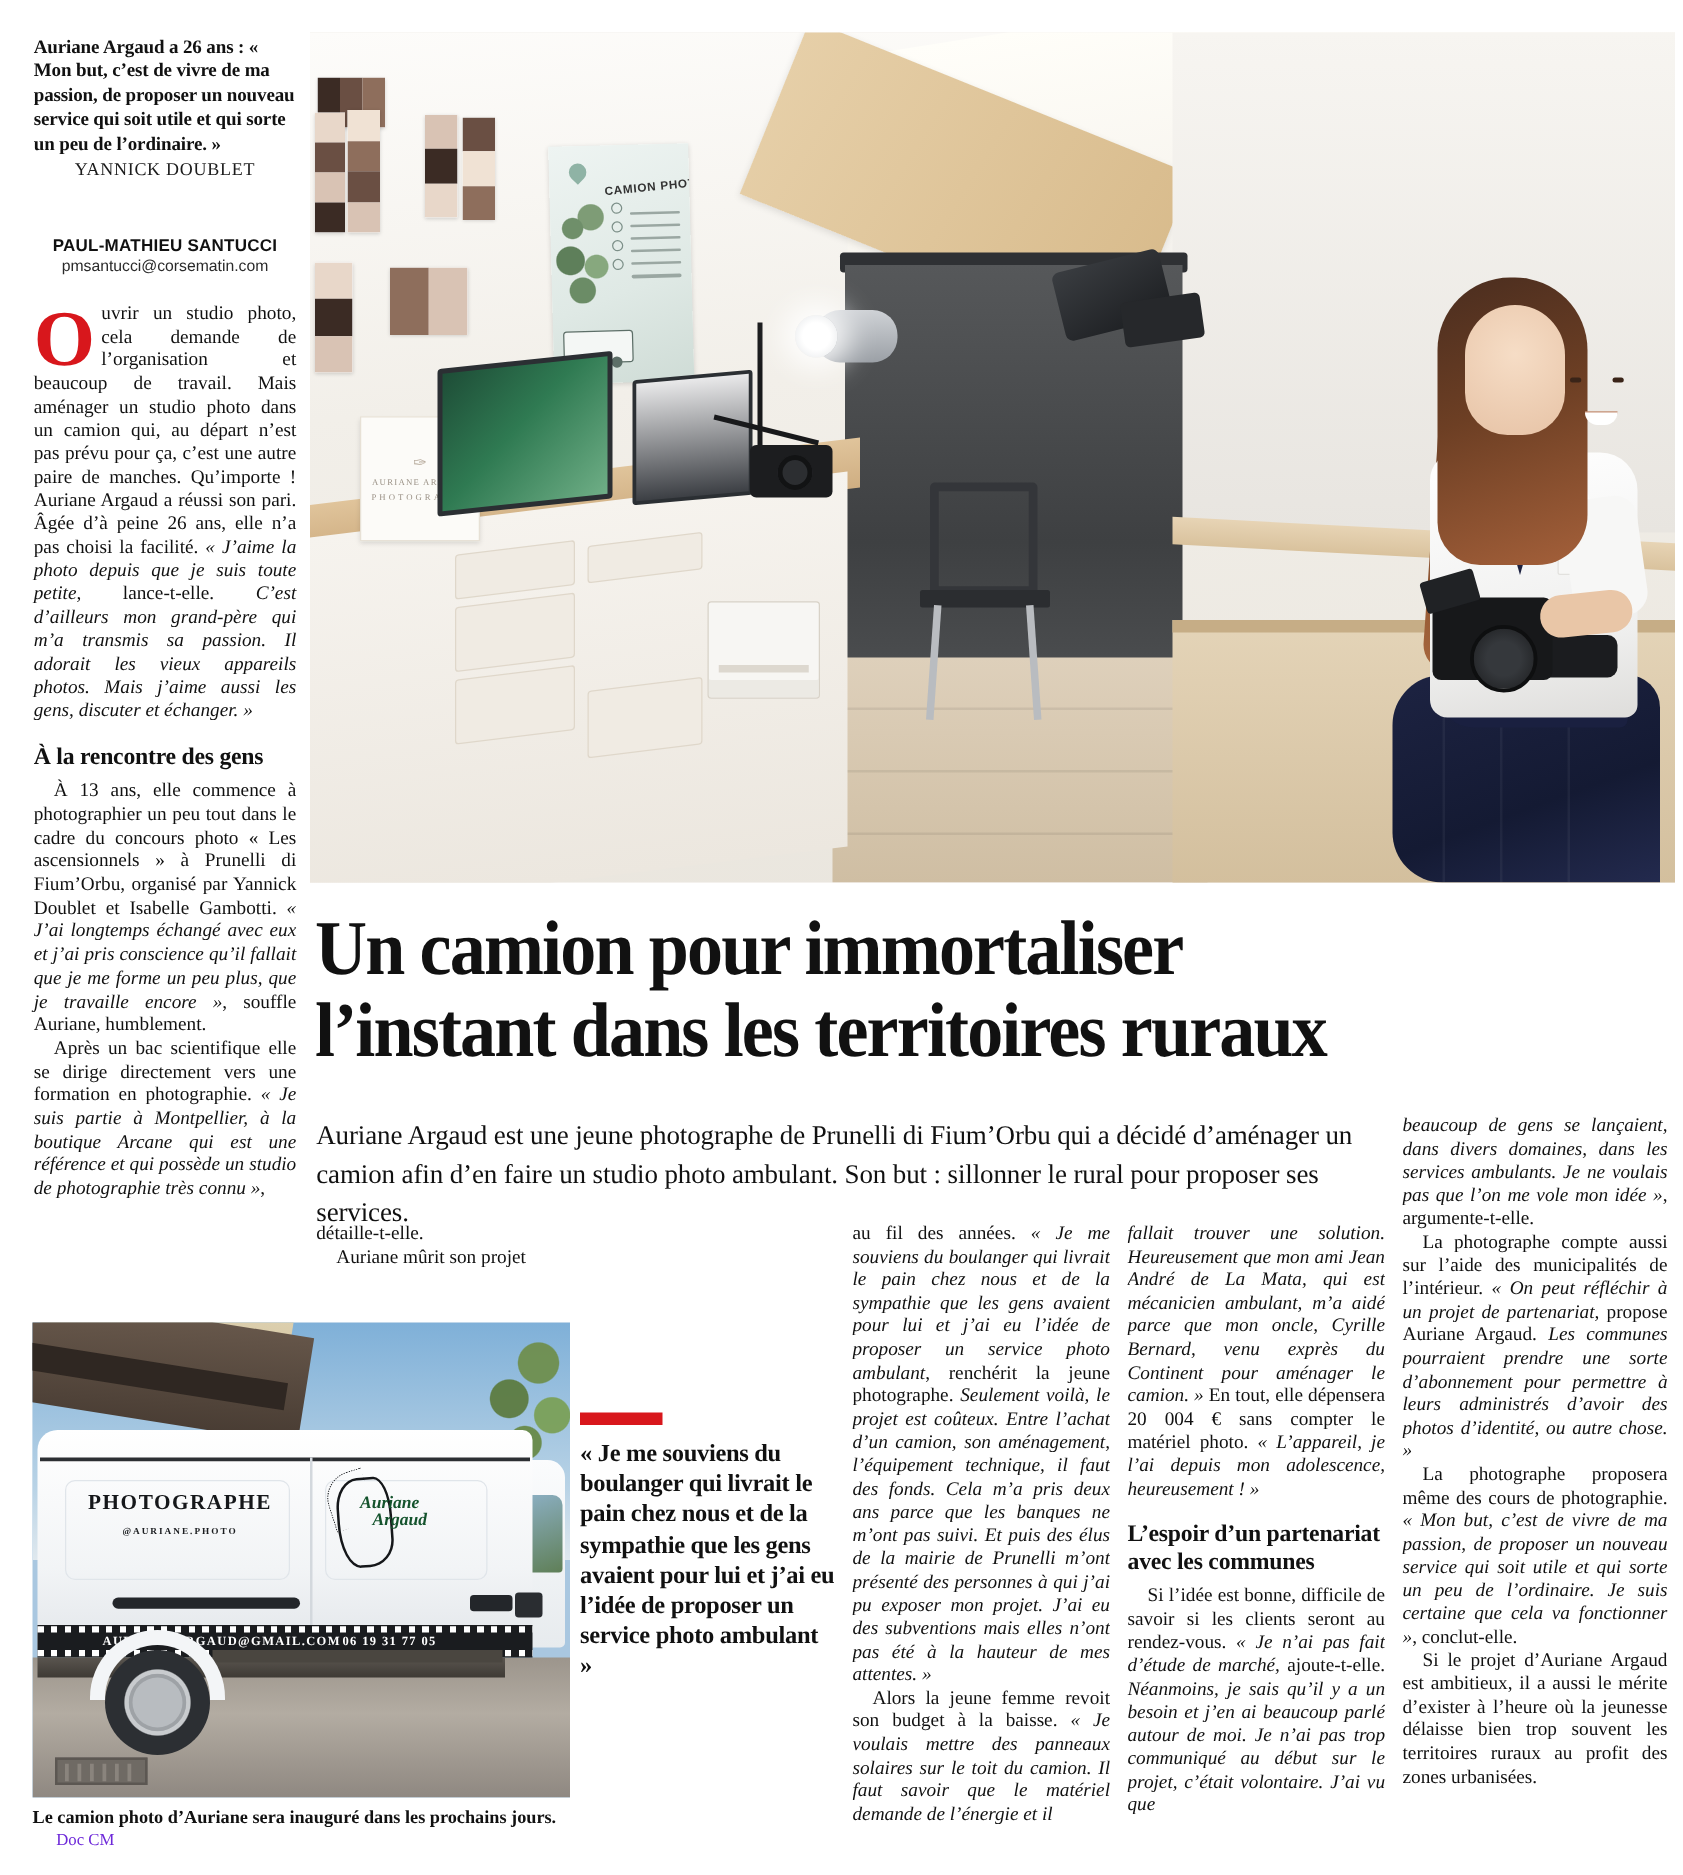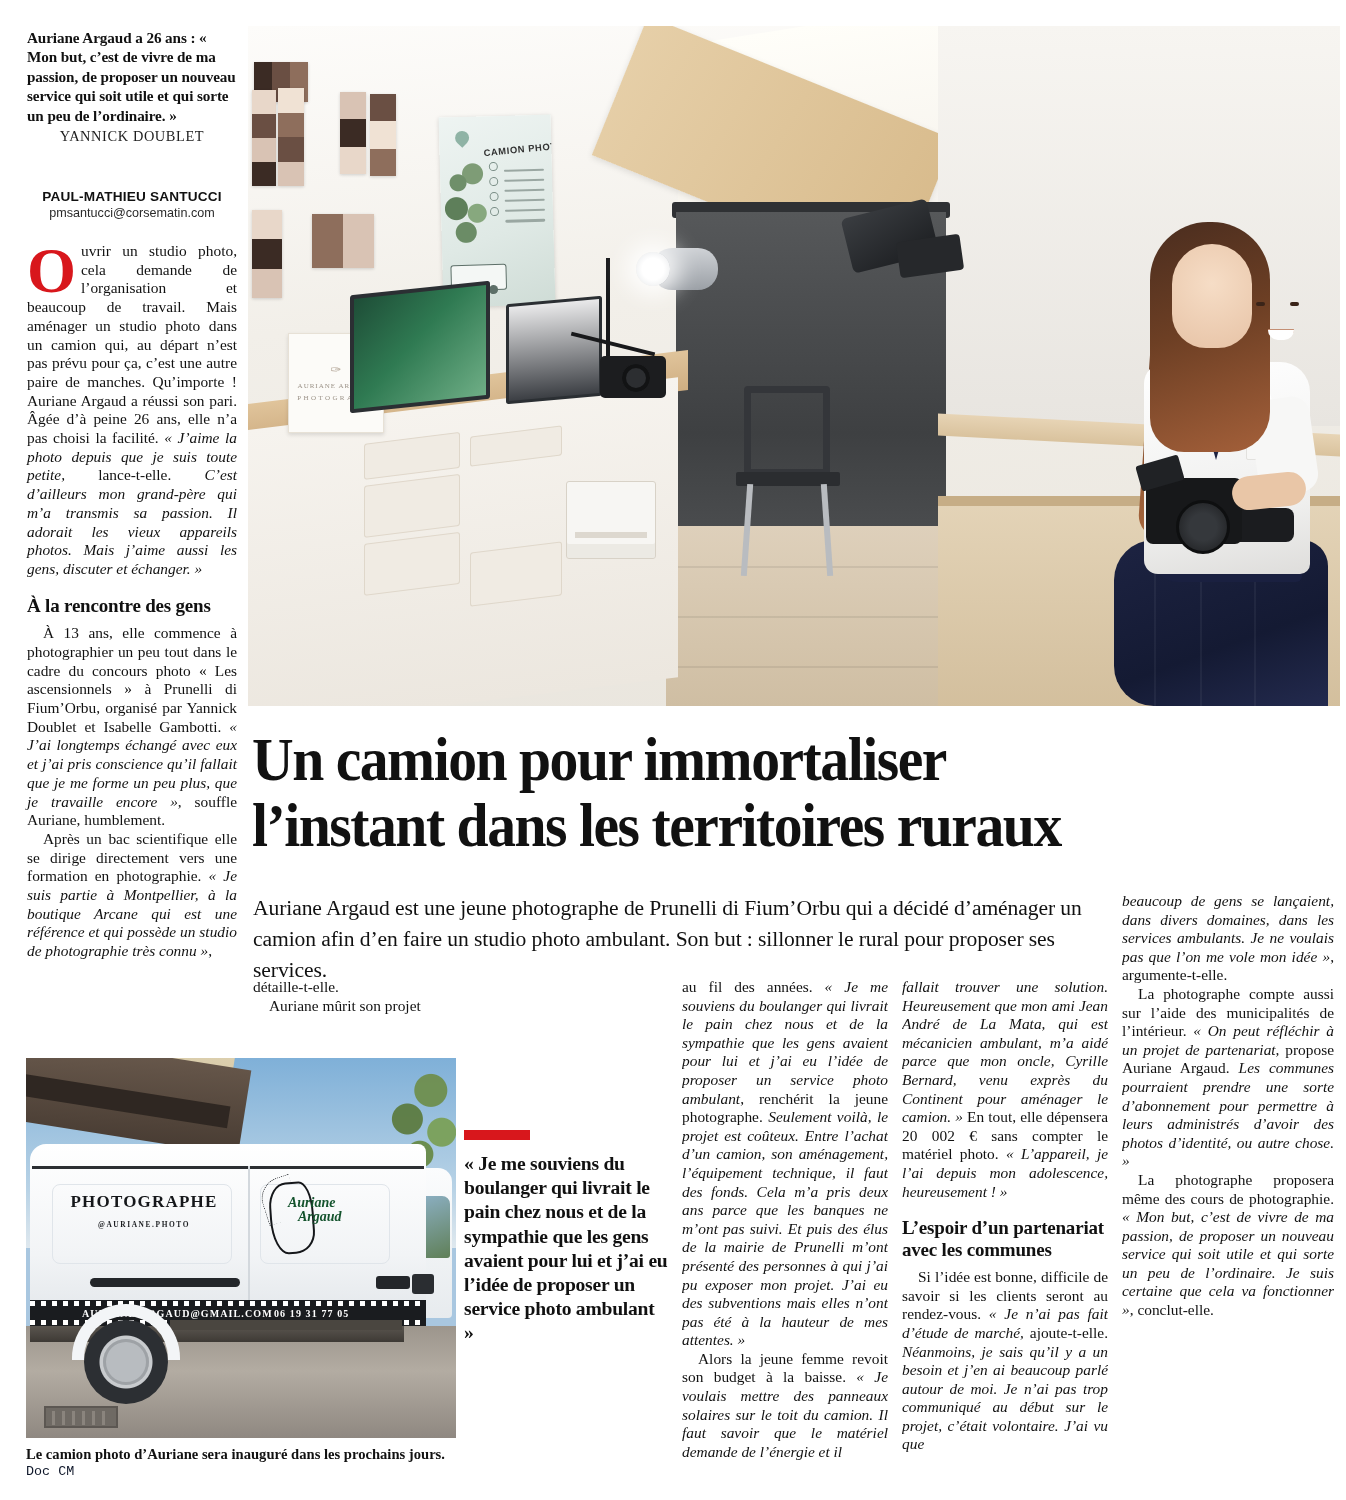--- a/index.html
+++ b/index.html
@@ -510,24 +510,25 @@
   #truck-caption {
     margin-top: 7px; width: 430px;
   }
   #truck-caption .cap {
     font-family: "Liberation Serif", serif;
     font-weight: bold;
     font-size: 14.6px;
     line-height: 18px;
   }
   #truck-caption .credit {
-    font-family: Liberation Mono, monospace;
+    font-family: Liberation Serif, serif;
     font-size: 13.4px;
     margin-top: 1px;
-    color: #0f172a;
+    color: #6d28d9;
+    margin-left: 19px;
   }
 
   
   #pullquote {
     position: absolute;
     left: 464px; top: 1130px; width: 204px;
   }
   #pullquote .rule {
     width: 66px; height: 10px; background: #d8171c; margin-bottom: 12px;
   }
@@ -815,24 +816,25 @@
     <p>détaille-t-elle.</p>
     <p>Auriane mûrit son projet</p>
   </div>
 
   <div id="col3" class="body-col">
     <p><span>au fil des années. </span><em>« Je me souviens du boulanger qui livrait le pain chez nous et de la sympathie que les gens avaient pour lui et j’ai eu l’idée de proposer un service photo ambulant</em><span>, renchérit la jeune photographe. </span><em>Seulement voilà, le projet est coûteux. Entre l’achat d’un camion, son aménagement, l’équipement technique, il faut des fonds. Cela m’a pris deux ans parce que les banques ne m’ont pas suivi. Et puis des élus de la mairie de Prunelli m’ont présenté des personnes à qui j’ai pu exposer mon projet. J’ai eu des subventions mais elles n’ont pas été à la hauteur de mes attentes. »</em></p>
     <p><span>Alors la jeune femme revoit son budget à la baisse. </span><em>« Je voulais mettre des panneaux solaires sur le toit du camion. Il faut savoir que le matériel demande de l’énergie et il</em></p>
   </div>
 
   <div id="col4" class="body-col">
-    <p><em>fallait trouver une solution. Heureusement que mon ami Jean André de La Mata, qui est mécanicien ambulant, m’a aidé parce que mon oncle, Cyrille Bernard, venu exprès du Continent pour aménager le camion. »</em><span> En tout, elle dépensera 20 002 € sans compter le matériel photo. </span><em>« L’appareil, je l’ai depuis mon adolescence, heureusement ! »</em></p>
+    <p><em>fallait trouver une solution. Heureusement que mon ami Jean André de La Mata, qui est mécanicien ambulant, m’a aidé parce que mon oncle, Cyrille Bernard, venu exprès du Continent pour aménager le camion. »</em><span> En tout, elle dépensera 20 004 € sans compter le matériel photo. </span><em>« L’appareil, je l’ai depuis mon adolescence, heureusement ! »</em></p>
     <div class="subhead">L’espoir d’un partenariat avec les communes</div>
     <p style="text-indent:16px"><span>Si l’idée est bonne, difficile de savoir si les clients seront au rendez-vous. </span><em>« Je n’ai pas fait d’étude de marché,</em><span> ajoute-t-elle. </span><em>Néanmoins, je sais qu’il y a un besoin et j’en ai beaucoup parlé autour de moi. Je n’ai pas trop communiqué au début sur le projet, c’était volontaire. J’ai vu que</em></p>
   </div>
 
   <div id="col5" class="body-col">
     <p><em>beaucoup de gens se lançaient, dans divers domaines, dans les services ambulants. Je ne voulais pas que l’on me vole mon idée »</em><span>, argumente-t-elle.</span></p>
     <p><span>La photographe compte aussi sur l’aide des municipalités de l’intérieur. </span><em>« On peut réfléchir à un projet de partenariat,</em><span> propose Auriane Argaud. </span><em>Les communes pourraient prendre une sorte d’abonnement pour permettre à leurs administrés d’avoir des photos d’identité, ou autre chose. »</em></p>
     <p><span>La photographe proposera même des cours de photographie. </span><em>« Mon but, c’est de vivre de ma passion, de proposer un nouveau service qui soit utile et qui sorte un peu de l’ordinaire. Je suis certaine que cela va fonctionner »</em><span>, conclut-elle.</span></p>
+    <p>Si le projet d’Auriane Argaud est ambitieux, il a aussi le mérite d’exister à l’heure où la jeunesse délaisse bien trop souvent les territoires ruraux au profit des zones urbanisées.</p>
   </div>
 
 </div>
 
 </body></html>

